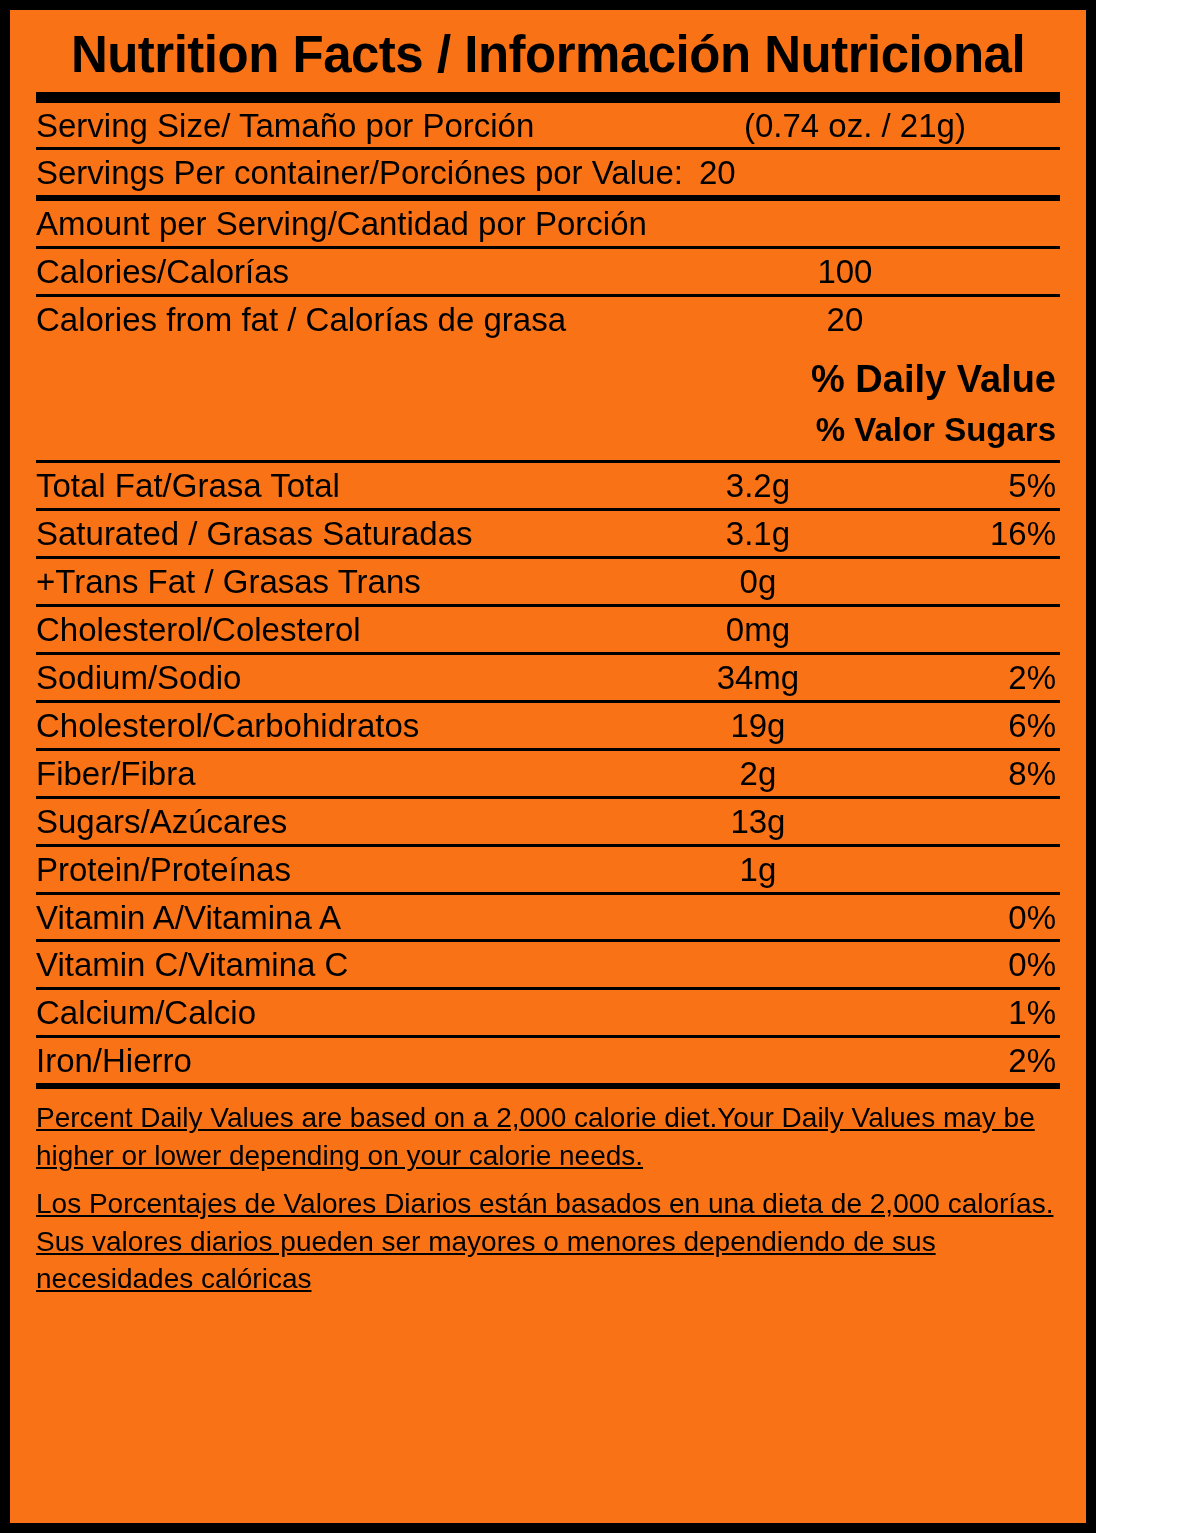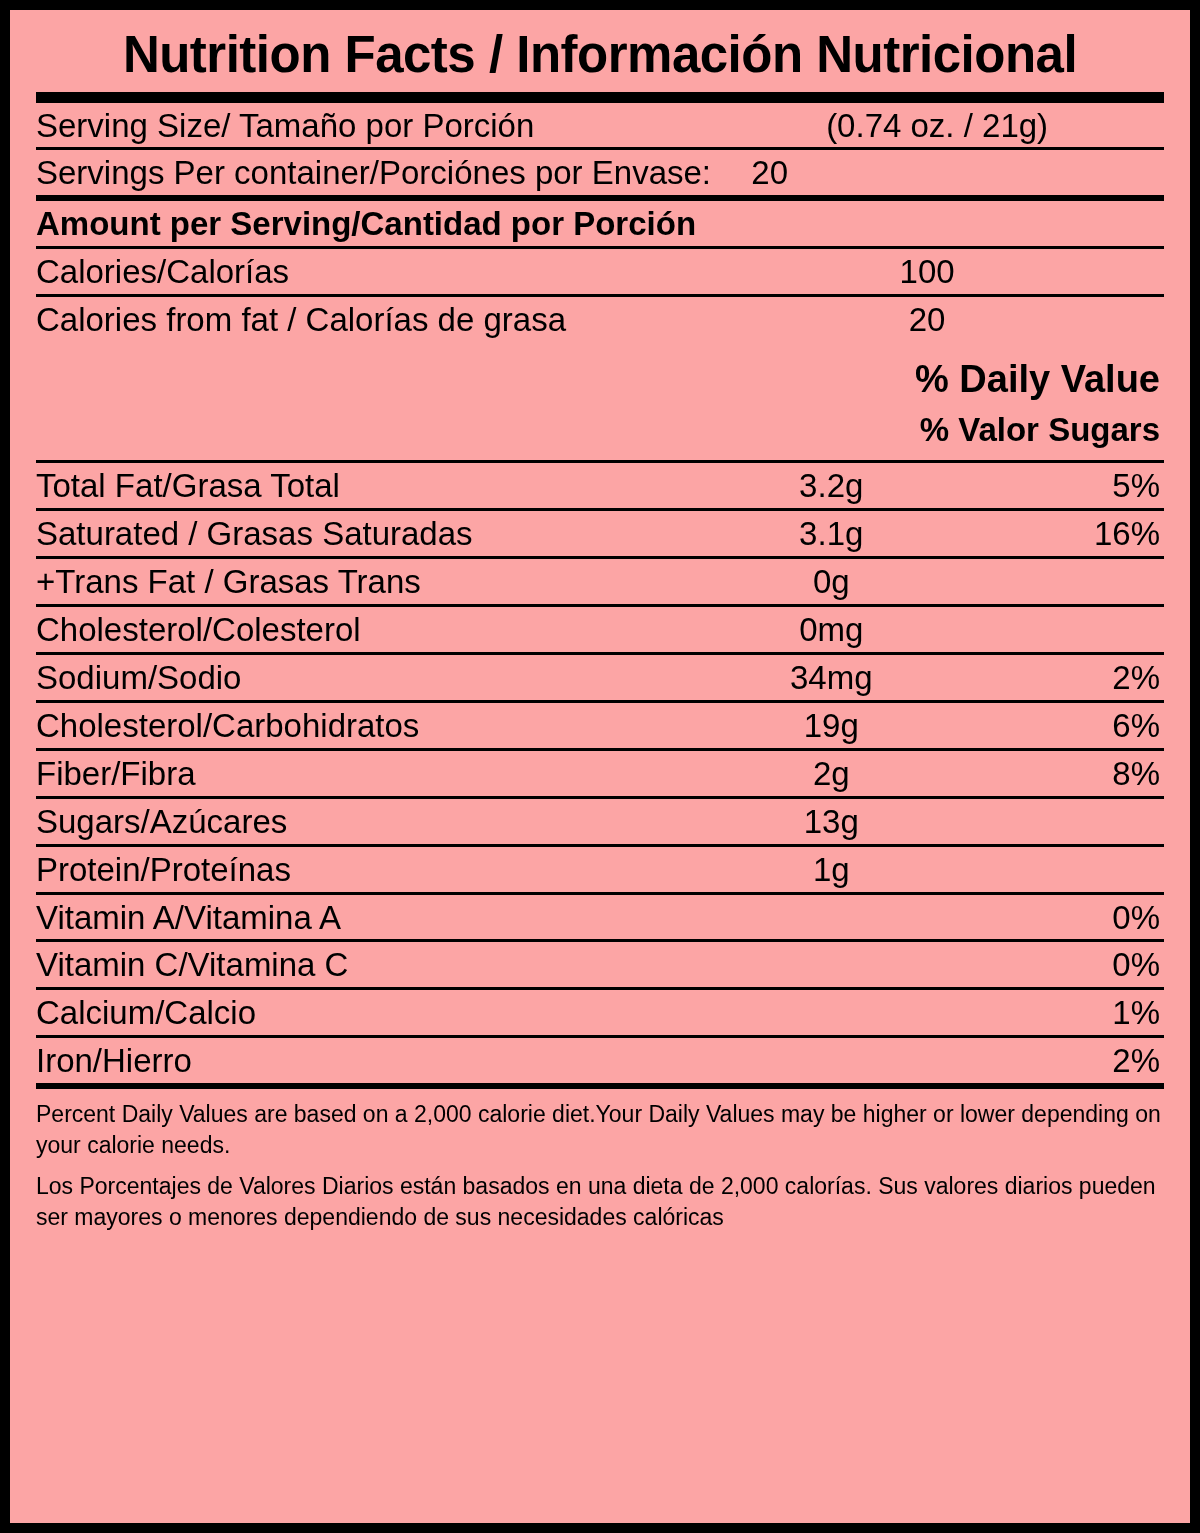--- a/index.html
+++ b/index.html
@@ -5,25 +5,25 @@
   html, body {
     margin: 0;
     padding: 0;
     background: #ffffff;
   }
   body {
     font-family: "Liberation Sans", sans-serif;
     color: #000000;
   }
   .label-outer {
-    width: 1200px;
+    width: 1096px;
     height: 1533px;
     box-sizing: border-box;
     border: 10px solid #000000;
-    background: #fca5a5;
+    background: #f97316;
     padding: 18px 26px 10px 26px;
   }
   .label-inner {
     width: 100%;
     height: 100%;
     box-sizing: border-box;
   }
   .title {
     font-size: 51px;
     font-weight: bold;
@@ -74,43 +74,44 @@
     padding-right: 4px;
   }
   .serving-row .amt {
     flex: 0 0 42%;
     text-align: center;
     padding-left: 10px;
   }
   .servings-row .name { flex: 0 0 62%; }
   .servings-row .amt { flex: 0 0 38%; text-align: left; padding-left: 16px; }
 
-  .amount-row .name { flex: 1 1 auto; font-weight: bold; }
+  .amount-row .name { flex: 1 1 auto; font-weight: normal; }
 
   .cal-row .amt { flex: 0 0 42%; text-align: center; }
   .calfat-row .amt { flex: 0 0 42%; text-align: center; }
 
   .dv-head {
     text-align: right;
     font-weight: bold;
     font-size: 38px;
     line-height: 1.35;
     padding: 8px 4px 0 0;
   }
   .dv-head2 {
     text-align: right;
     font-weight: bold;
     font-size: 33px;
     line-height: 1.35;
     padding: 2px 4px 8px 0;
   }
   .footnote {
-    font-size: 23px;
+    font-size: 28px;
     line-height: 1.35;
     padding-top: 10px;
+    text-decoration: underline;
   }
   .footnote p {
     margin: 0 0 10px 0;
   }
   .footnote p:last-child { margin-bottom: 12px; }
   .spacer-sm { height: 4px; }
 </style>
 </head>
 <body>
 
@@ -122,21 +123,21 @@
     <div class="rule-thick"></div>
 
     <div class="row serving-row">
       <span class="name">Serving Size/ Tamaño por Porción</span>
       <span class="amt">(0.74 oz. / 21g)</span>
     </div>
 
     <div class="rule-thin"></div>
 
     <div class="row servings-row">
-      <span class="name">Servings Per container/Porciónes por Envase:</span>
+      <span class="name">Servings Per container/Porciónes por Value:</span>
       <span class="amt">20</span>
     </div>
 
     <div class="rule-med"></div>
 
     <div class="row amount-row">
       <span class="name">Amount per Serving/Cantidad por Porción</span>
     </div>
 
     <div class="rule-thin"></div>

